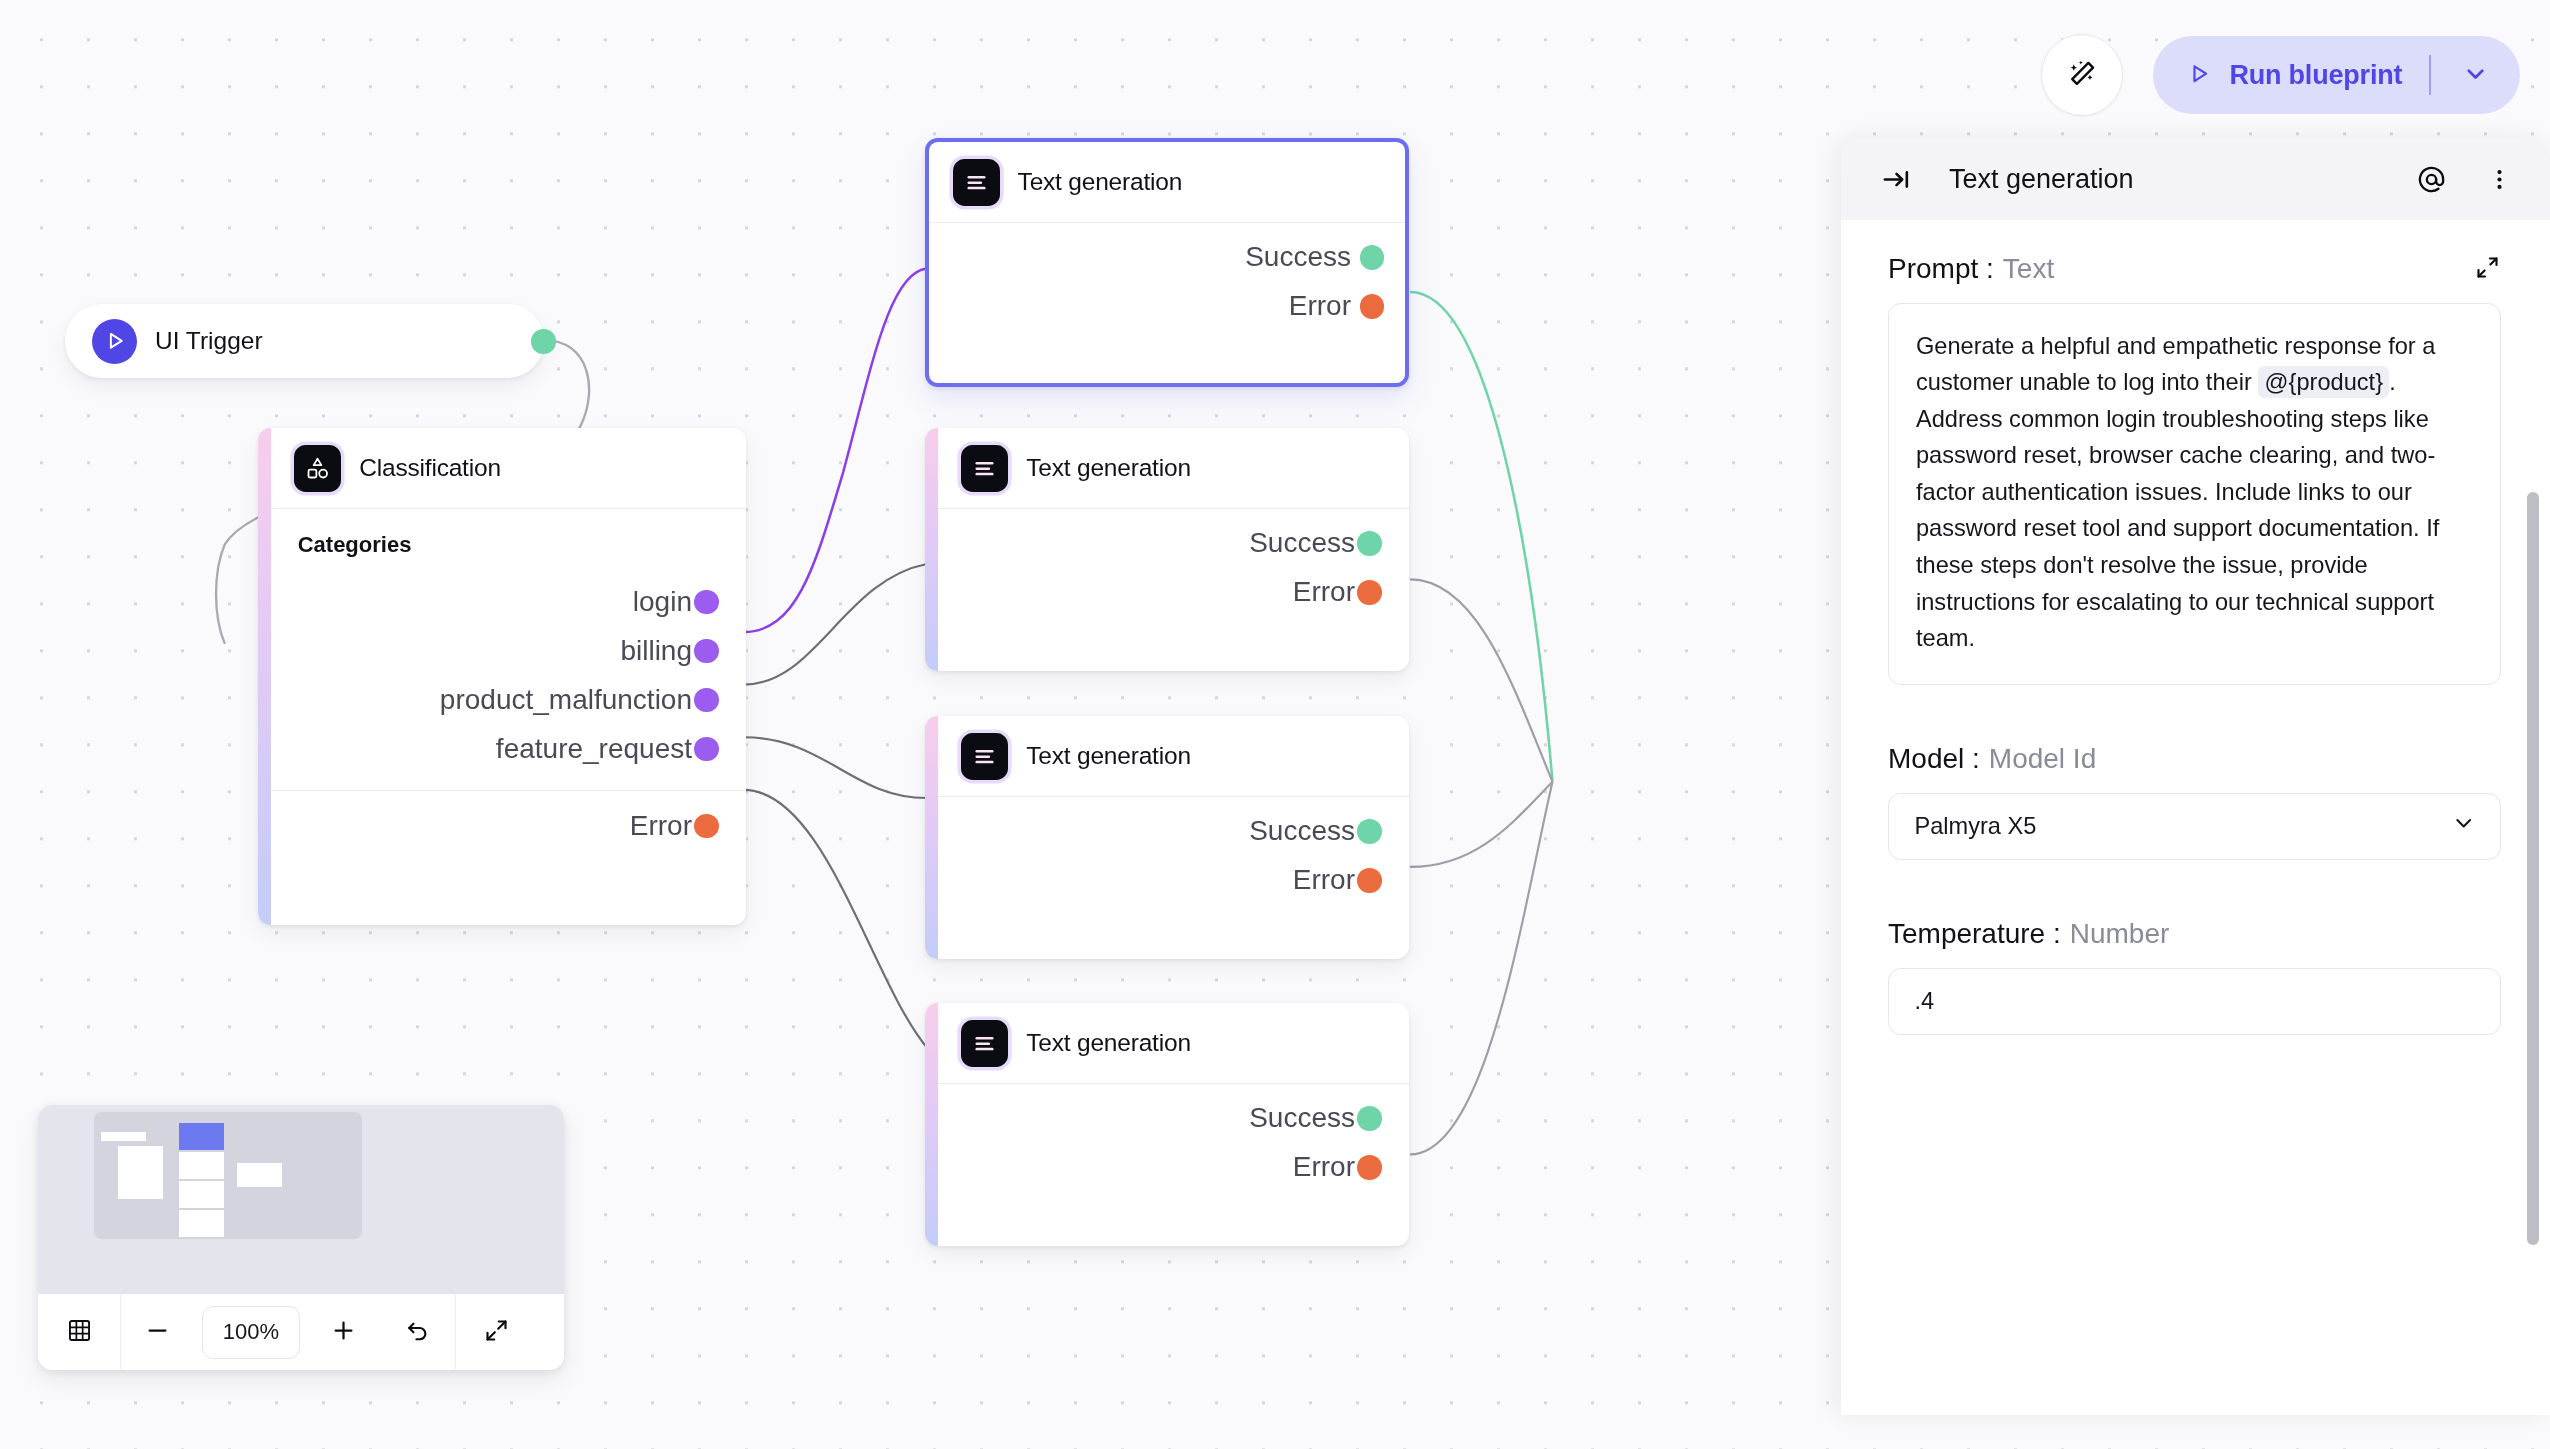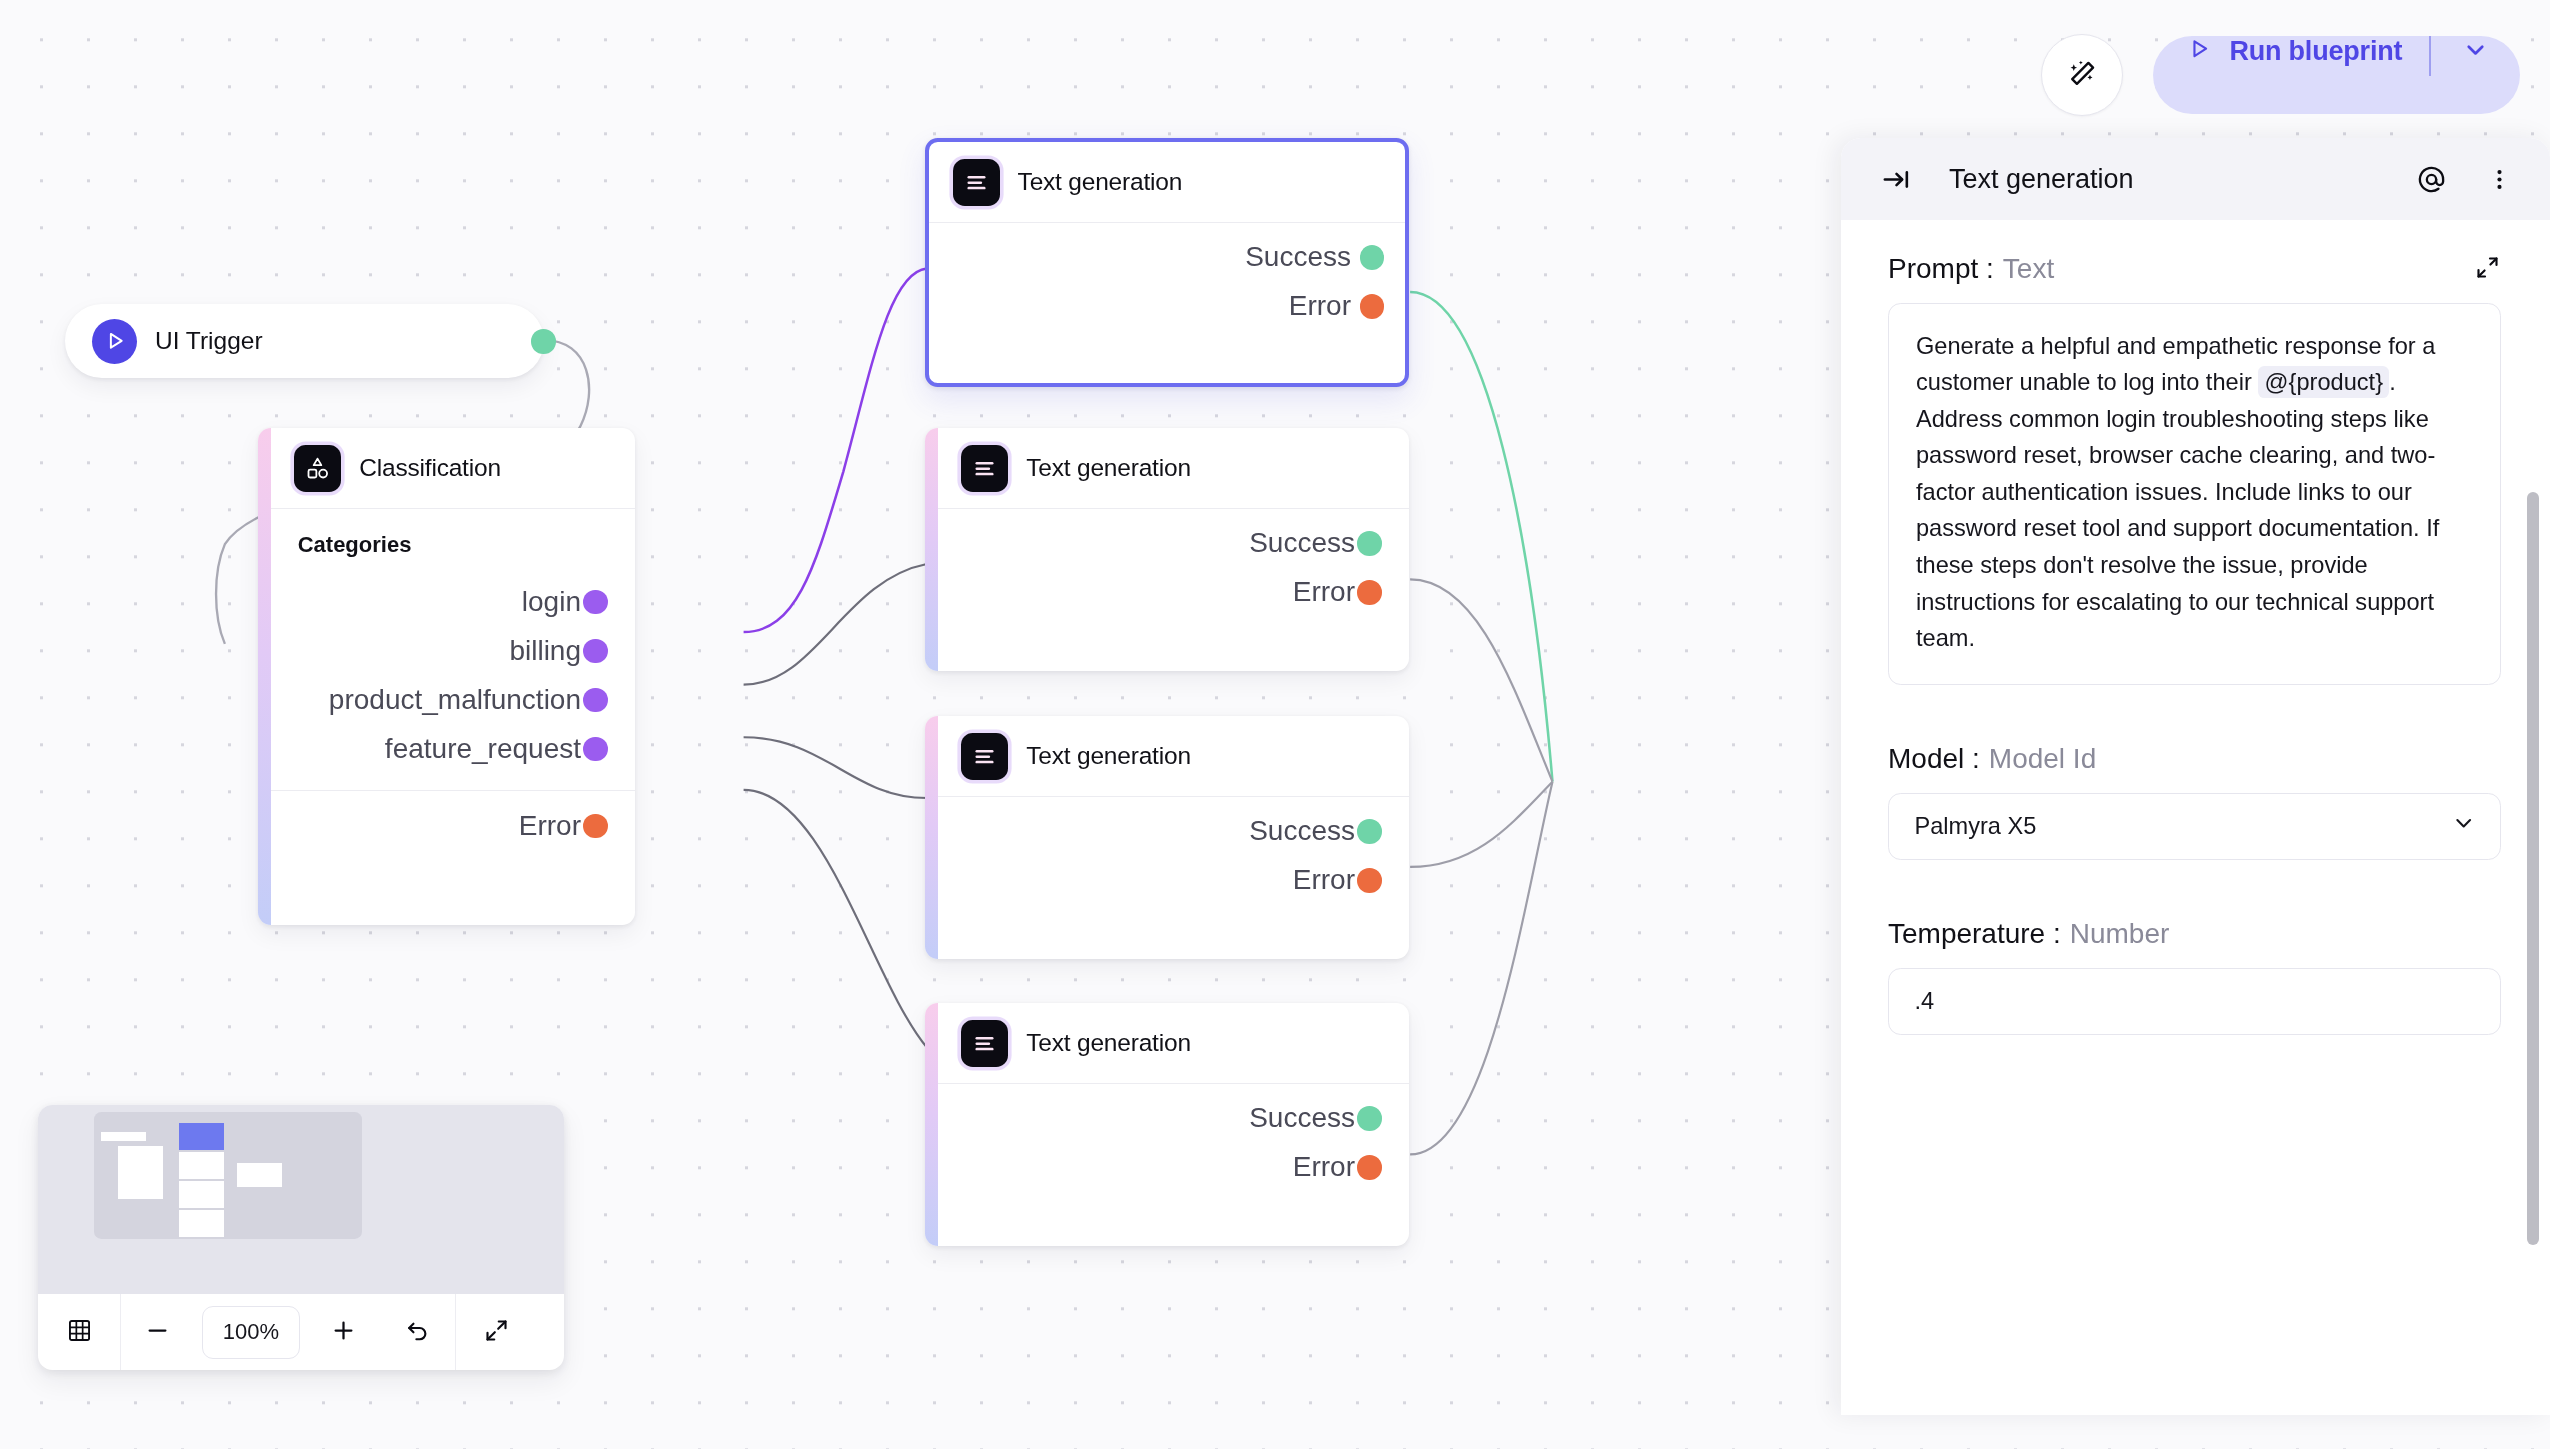--- a/index.html
+++ b/index.html
@@ -153,21 +153,21 @@
     box-shadow: 0 0.9px 2.7px rgba(22,22,45,0.05);
   }
 
   .run-btn {
     position: absolute;
     left: 2153px; top: 36px;
     height: 78px;
     border-radius: 39px;
     background: #dcdcfb;
     display: flex;
-    align-items: flex-start;
+    align-items: center;
     padding: 0 31px 0 33px;
     gap: 18px;
     cursor: pointer;
   }
   .run-label {
     font-size: 27px;
     font-weight: 700;
     color: #4f46e5;
     letter-spacing: -0.2px;
   }
@@ -352,21 +352,21 @@
   <div class="trigger-node" style="left:65px; top:304px; width:479px;">
     <div class="trigger-icon">
       <svg width="23.6" height="23.6" viewBox="0 0 24 24">
         <polygon points="8,5 19,12 8,19" fill="none" stroke="#ffffff" stroke-width="2" stroke-linejoin="round"></polygon>
       </svg>
     </div>
     <div class="trigger-title">UI Trigger</div>
     <div class="port-dot dot-success" style="right:-11.8px; top:25.4px;"></div>
   </div>
 
-  <div class="node" style="left:258px; top:428px; width:377px; height:497px;">
+  <div class="node" style="left:258px; top:428px; width:488px; height:497px;">
     <div class="node-strip"></div>
     <div class="node-body">
       <div class="node-header">
         <div class="node-icon">
           <svg width="27" height="27" viewBox="0 0 24 24">
             <polygon points="12,3.2 15.4,9 8.6,9" fill="none" stroke="#fff" stroke-width="1.6" stroke-linejoin="round"></polygon>
             <rect x="4" y="13" width="7" height="7" rx="1.4" fill="none" stroke="#fff" stroke-width="1.6"></rect>
             <circle cx="17" cy="16.5" r="3.5" fill="none" stroke="#fff" stroke-width="1.6"></circle>
           </svg>
         </div>

